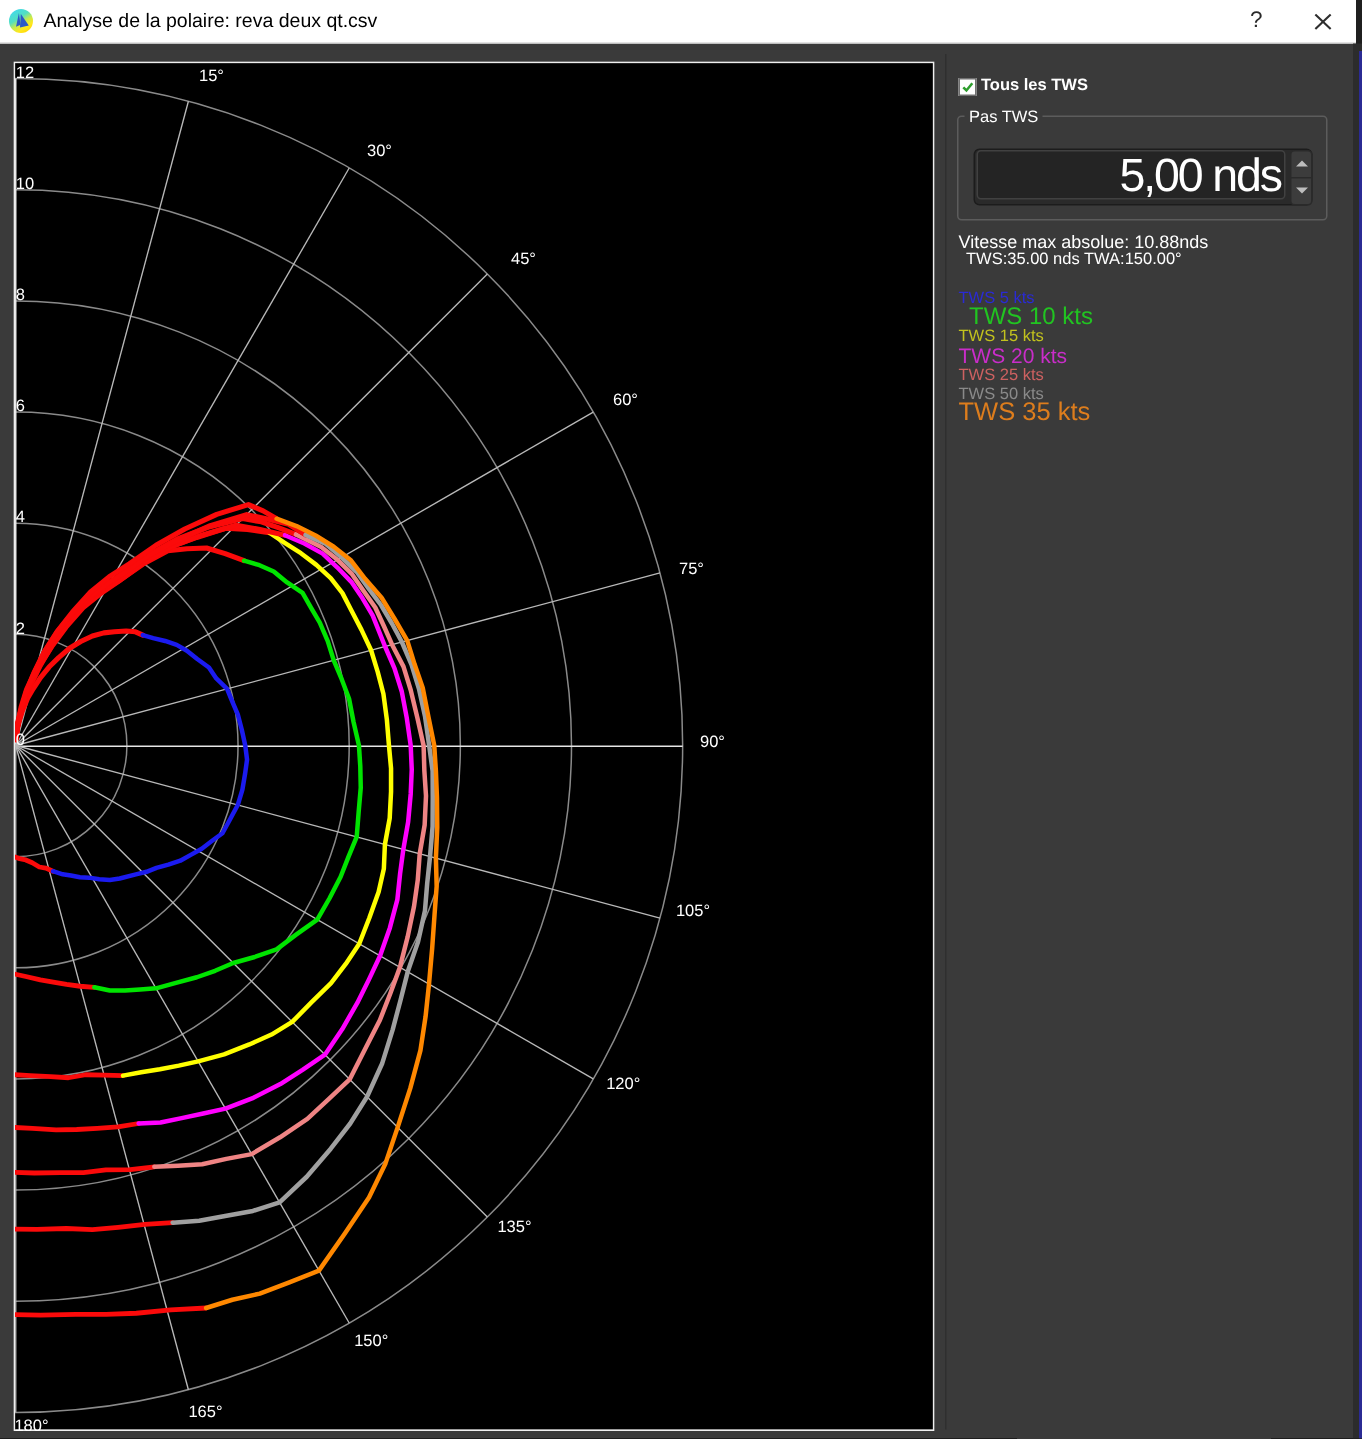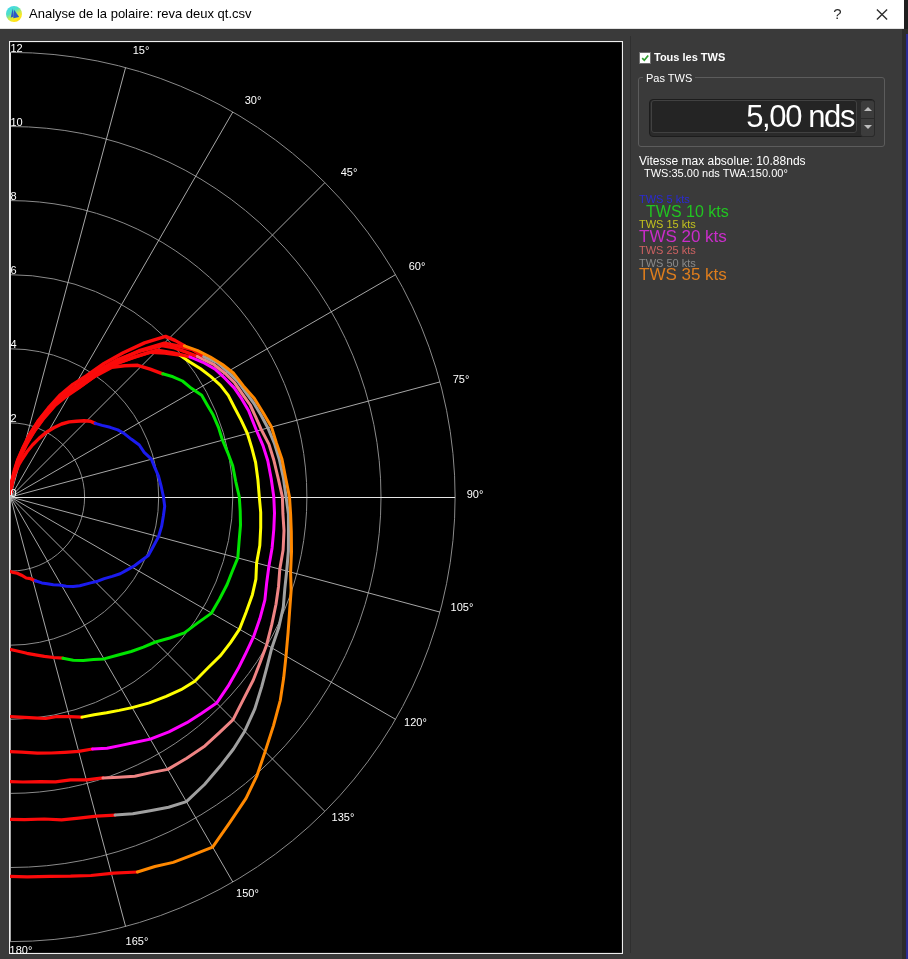--- a/index.html
+++ b/index.html
@@ -121,16 +121,16 @@
   <div class="abs" style="left:860px;top:117.5px;width:13px;height:17px;background:#3c3c3c;border:1px solid #2a2a2a;border-radius:0 0 3px 3px;">
     <div style="width:0;height:0;margin:6px auto 0;border-left:4px solid transparent;border-right:4px solid transparent;border-top:4.2px solid #bdbdbd;"></div>
   </div>
 
   <div class="abs" style="left:639px;top:154.5px;height:12.5px;line-height:12.5px;font-size:12px;color:#fff;">Vitesse max absolue: 10.88nds</div>
   <div class="abs" style="left:644px;top:167px;height:12.5px;line-height:12.5px;font-size:11px;color:#fff;">TWS:35.00 nds TWA:150.00°</div>
 
 <div style="position:absolute;left:639px;top:192.8px;height:12.75px;line-height:12.75px;font-size:11px;color:#2a2ad4;">TWS 5 kts</div>
 <div style="position:absolute;left:646px;top:205.6px;height:12.75px;line-height:12.75px;font-size:16px;color:#21c421;">TWS 10 kts</div>
 <div style="position:absolute;left:639px;top:218.3px;height:12.75px;line-height:12.75px;font-size:11px;color:#c2c21e;">TWS 15 kts</div>
-<div style="position:absolute;left:639px;top:231.1px;height:12.75px;line-height:12.75px;font-size:17px;color:#c92dc9;">TWS 20 kts</div>
+<div style="position:absolute;left:639px;top:231.1px;height:12.75px;line-height:12.75px;font-size:14px;color:#c92dc9;">TWS 20 kts</div>
 <div style="position:absolute;left:639px;top:243.8px;height:12.75px;line-height:12.75px;font-size:11px;color:#cd6161;">TWS 25 kts</div>
 <div style="position:absolute;left:639px;top:256.6px;height:12.75px;line-height:12.75px;font-size:11px;color:#8a8a8a;">TWS 50 kts</div>
 <div style="position:absolute;left:639px;top:269.3px;height:12.75px;line-height:12.75px;font-size:17px;color:#dd7d1d;">TWS 35 kts</div>
 
 </body></html>

